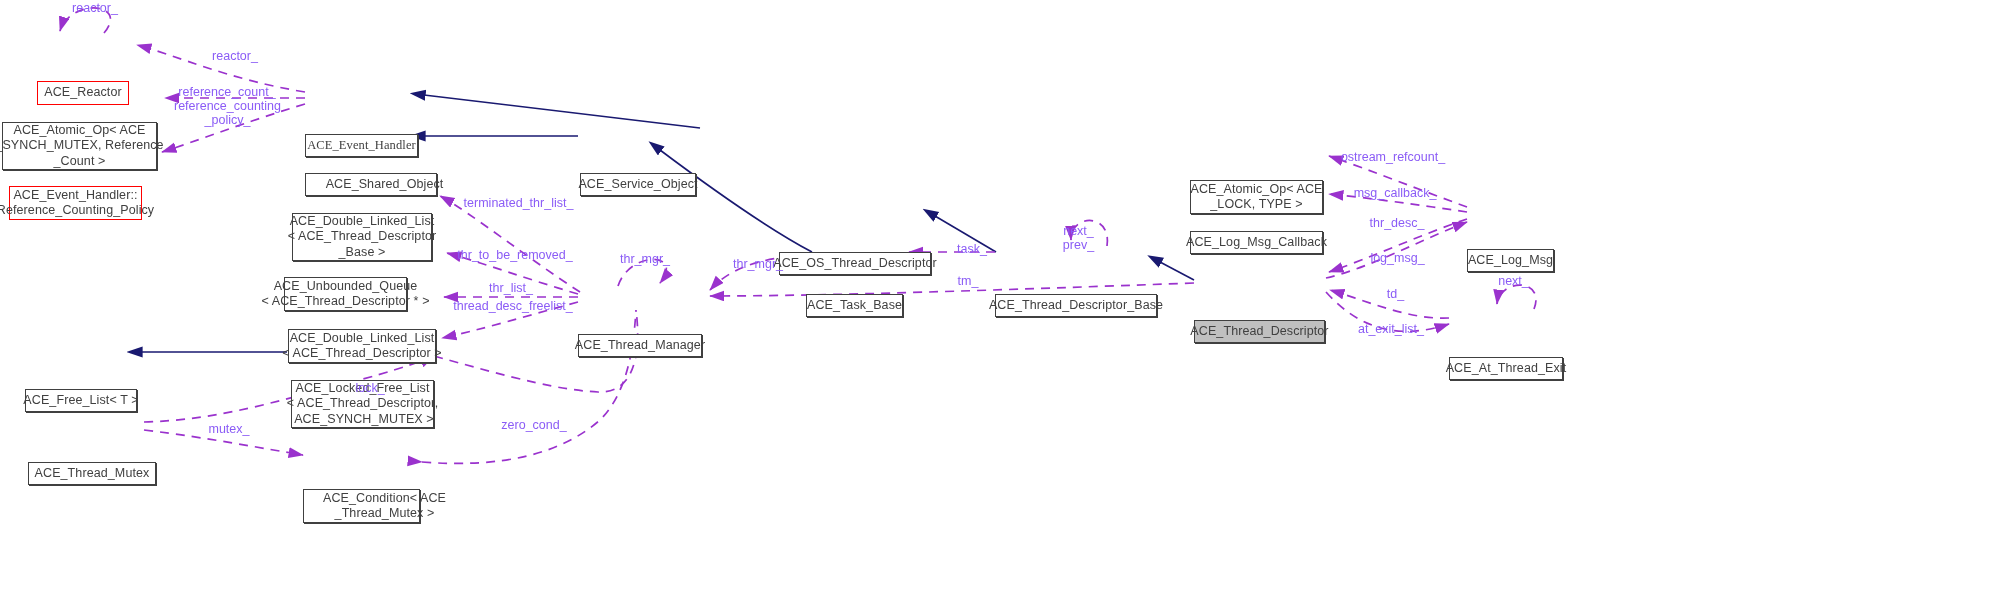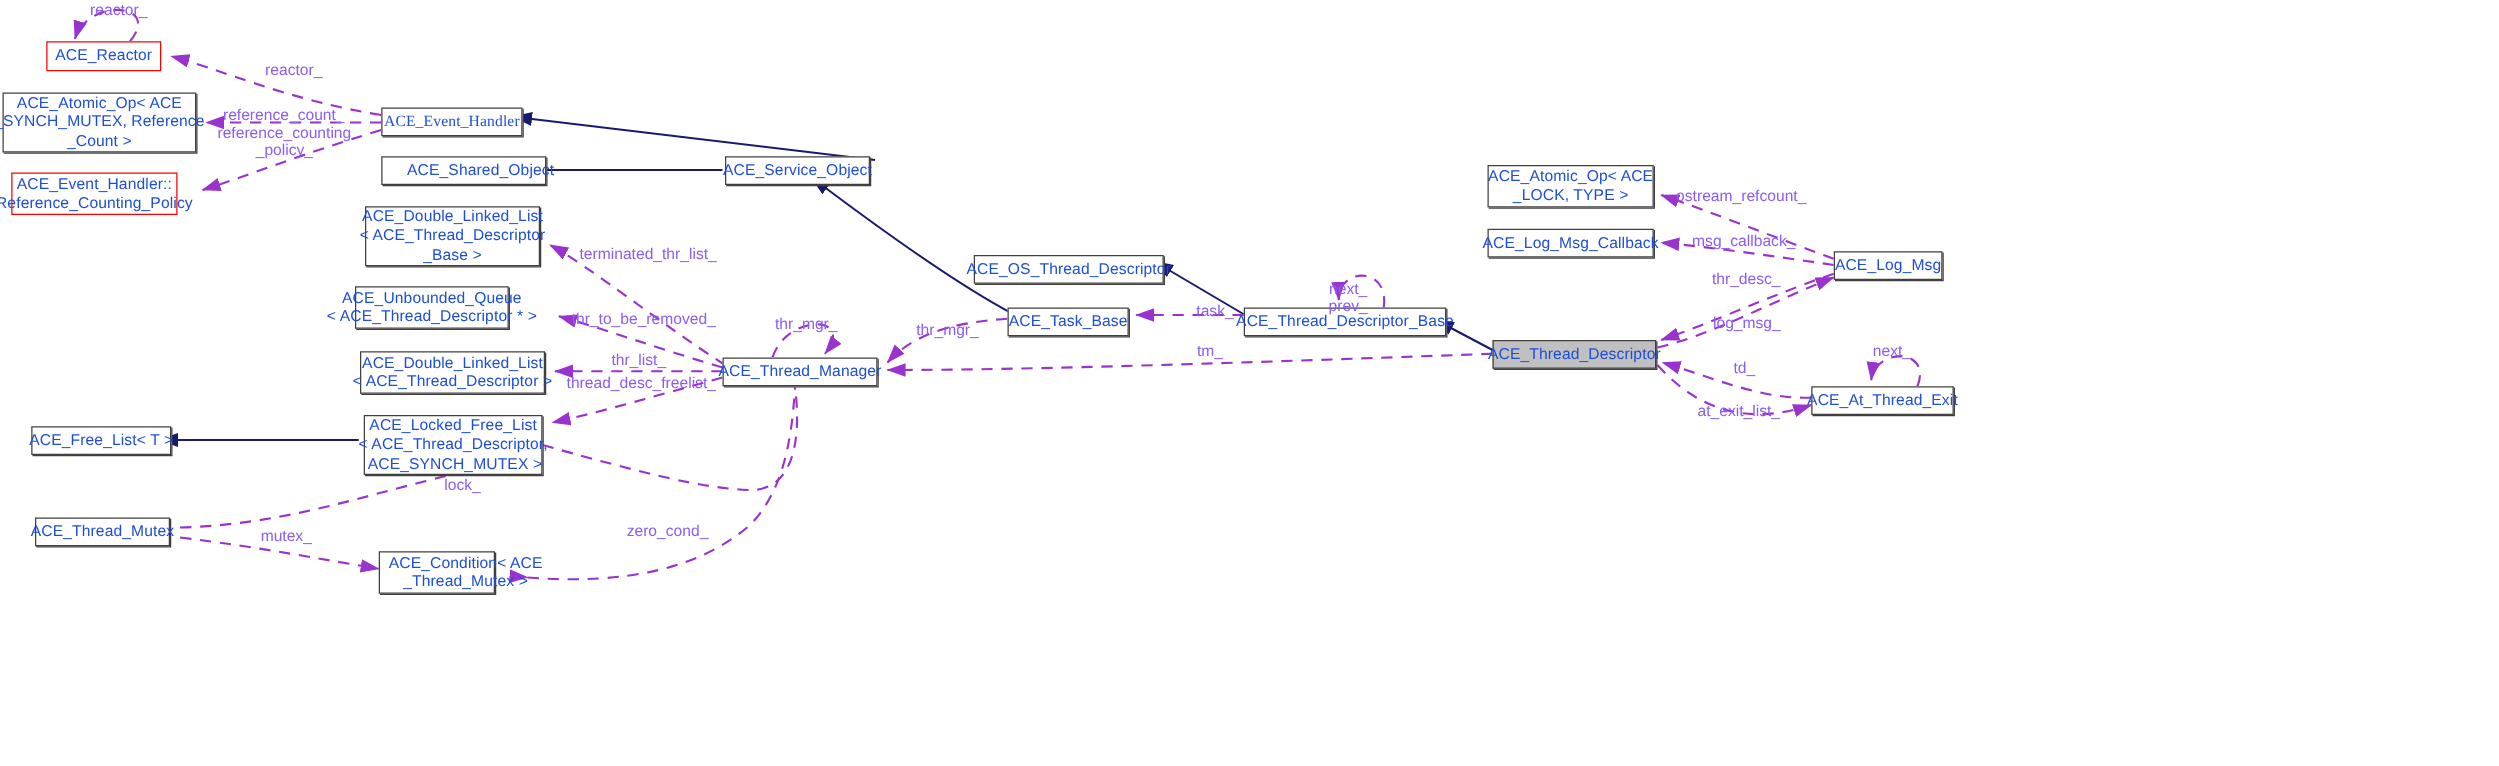--- a/index.html
+++ b/index.html
@@ -10,24 +10,25 @@
   .node{
     position:absolute;
     box-sizing:border-box;
     background:#ffffff;
     border:1px solid #404040;
     box-shadow:1px 1px 0 0 #404040;
     display:flex;align-items:center;justify-content:center;
     text-align:center;
     font-size:12.5px;
     line-height:15.5px;
-    color:#1d4ed8;
+    color:#404040;
     white-space:pre;
     letter-spacing:0.1px;
     z-index:5;
+    margin-top:48px;
   }
   .node.red{border:1.6px solid #ff0000;box-shadow:none;}
   .node.current{background:#c0c0c0;border:1px solid #404040;}
   .edge-label{
     position:absolute;
     font-size:12.5px;
     line-height:14px;
     color:#8b5cf6;
     white-space:pre;
     text-align:center;
@@ -103,22 +104,22 @@
 &lt; ACE_Thread_Descriptor
 _Base &gt;</div>
       <div class="node" style="left: 284px; top: 229px; width: 123px; height: 34px;">ACE_Unbounded_Queue
 &lt; ACE_Thread_Descriptor * &gt;</div>
       <div class="node" style="left: 288px; top: 281px; width: 148px; height: 34px;">ACE_Double_Linked_List
 &lt; ACE_Thread_Descriptor &gt;</div>
       <div class="node" style="left: 291px; top: 332px; width: 143px; height: 48px;">ACE_Locked_Free_List
 &lt; ACE_Thread_Descriptor,
  ACE_SYNCH_MUTEX &gt;</div>
       <div class="node" style="left: 25px; top: 341px; width: 112px; height: 23px;">ACE_Free_List&lt; T &gt;</div>
-      <div class="node" style="left: 28px; top: 414px; width: 108px; height: 23px;">ACE_Thread_Mutex</div>
-      <div class="node" style="left: 303px; top: 441px; width: 93px; height: 34px; padding-left: 46px;">ACE_Condition&lt; ACE
+      <div class="node" style="left: 28px; top: 414px; width: 128px; height: 23px;">ACE_Thread_Mutex</div>
+      <div class="node" style="left: 303px; top: 441px; width: 117px; height: 34px; padding-left: 46px;">ACE_Condition&lt; ACE
 _Thread_Mutex &gt;</div>
       <div class="node" style="left: 580px; top: 125px; width: 116px; height: 23px;">ACE_Service_Object</div>
       <div class="node" style="left: 578px; top: 286px; width: 124px; height: 23px;">ACE_Thread_Manager</div>
       <div class="node" style="left: 779px; top: 204px; width: 152px; height: 23px;">ACE_OS_Thread_Descriptor</div>
       <div class="node" style="left: 806px; top: 246px; width: 97px; height: 23px;">ACE_Task_Base</div>
       <div class="node" style="left: 995px; top: 246px; width: 162px; height: 23px;">ACE_Thread_Descriptor_Base</div>
       <div class="node current" style="left: 1194px; top: 272px; width: 131px; height: 23px;">ACE_Thread_Descriptor</div>
       <div class="node" style="left: 1190px; top: 132px; width: 133px; height: 34px;">ACE_Atomic_Op&lt; ACE
 _LOCK, TYPE &gt;</div>
       <div class="node" style="left: 1190px; top: 183px; width: 133px; height: 23px;">ACE_Log_Msg_Callback</div>

